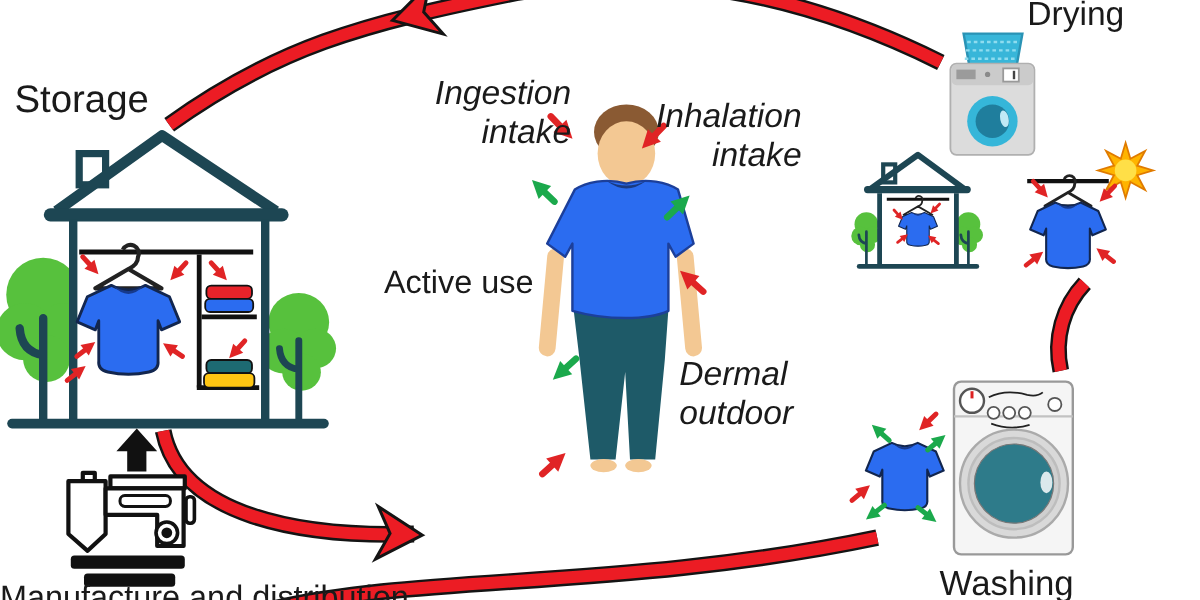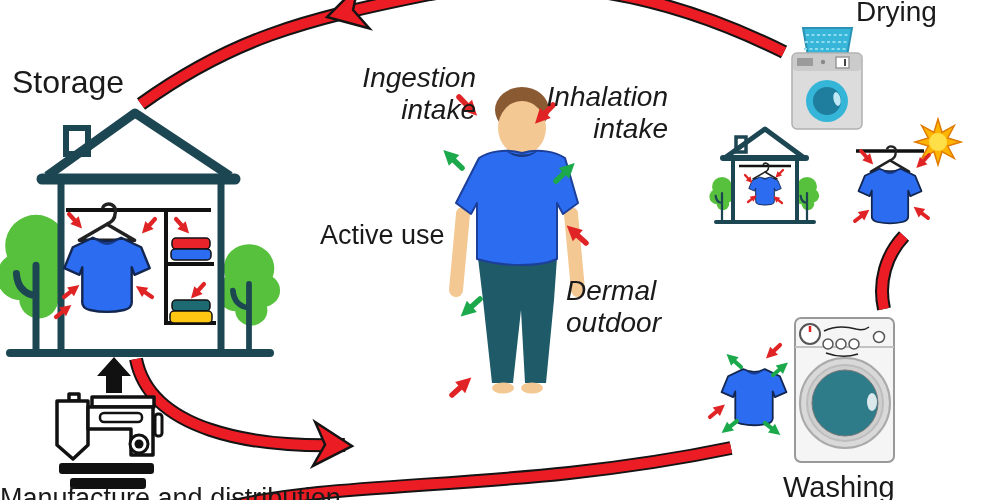--- a/index.html
+++ b/index.html
@@ -217,21 +217,21 @@
     <div>intake</div>
   </div>
 
   <div class="lbl it ctr" style="left:532px;top:69px;width:136px;font-size:28px;margin-top:12px;">
     <div>Inhalation</div>
     <div>intake</div>
   </div>
 
   <div class="lbl" style="left:320px;top:220px;font-size:27px;">Active use</div>
 
-  <div class="lbl it" style="left:566px;top:275px;font-size:28px;">
+  <div class="lbl it" style="left:566px;top:296px;font-size:28px;">
     <div>Dermal</div>
     <div>outdoor</div>
   </div>
 
   <div class="lbl" style="left:856px;top:-4px;font-size:28px;">Drying</div>
 
   <div class="lbl" style="left:783px;top:471px;font-size:29px;">Washing</div>
 
   <div class="lbl" style="left:0px;top:483px;font-size:27px;">Manufacture and distribution</div>
 </div>

